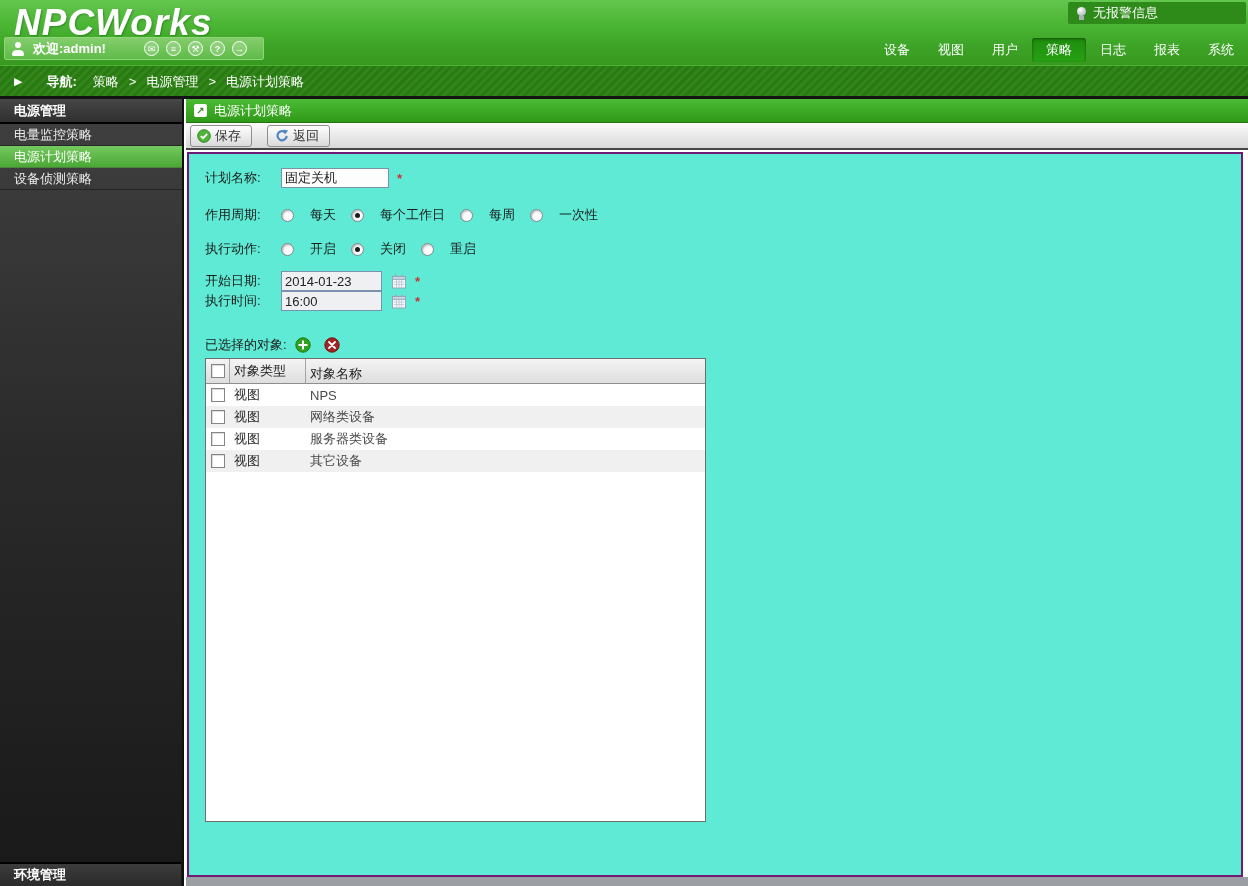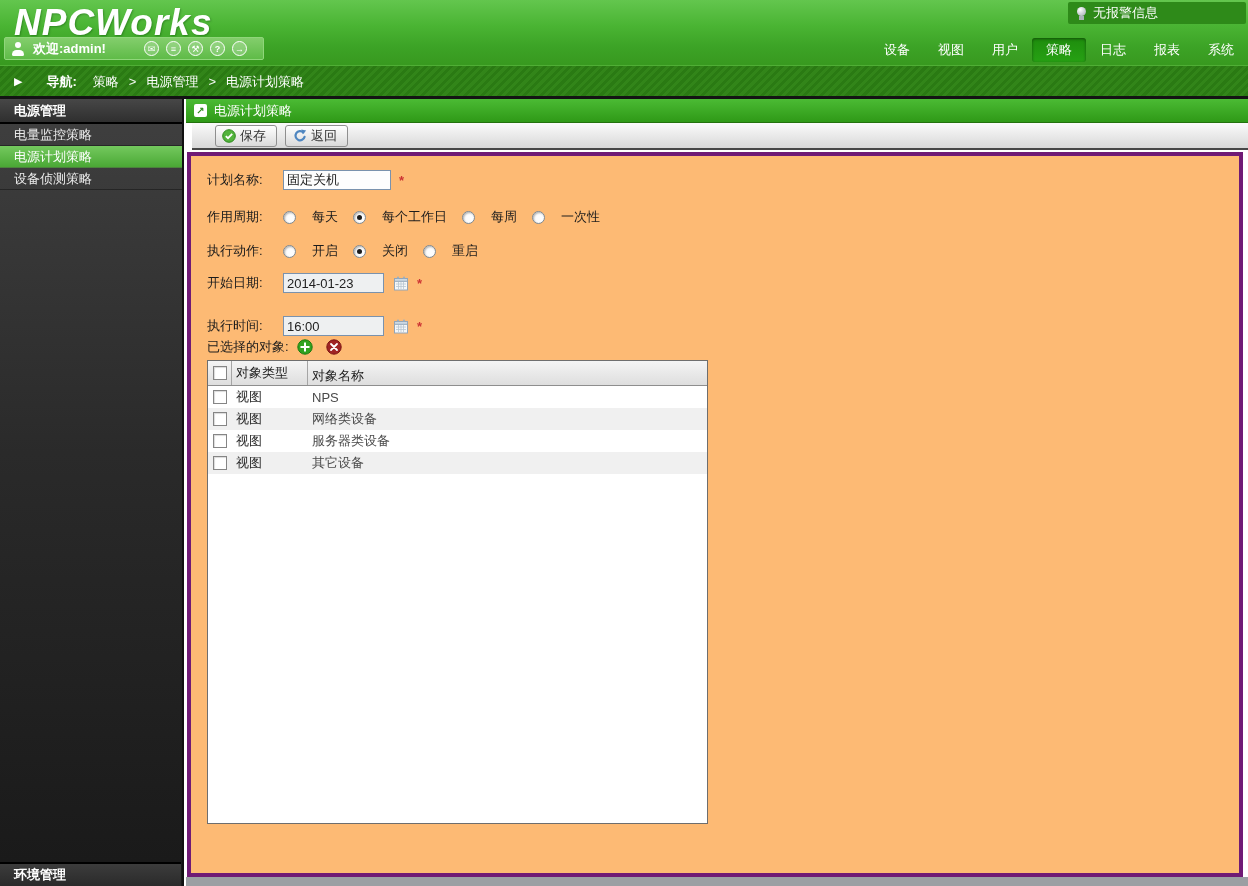--- a/index.html
+++ b/index.html
@@ -61,33 +61,33 @@
         padding-left:14px;color:#fff;font-weight:bold;background:linear-gradient(#3c3c3c,#2a2a2a);
         border-top:2px solid #000;cursor:pointer;}
 
   
   .main{position:absolute;top:99px;left:186px;right:0;bottom:0;background:#fff;}
   .content-titlebar{height:23px;background:linear-gradient(#4bbb34,#2f9917);display:flex;
         align-items:center;gap:7px;padding-left:8px;color:#fff;border-bottom:1px solid #23720e;}
   .title-icon{width:13px;height:13px;background:#fff;border-radius:2px;color:#2e8c1a;
         font-size:10px;font-weight:bold;line-height:13px;text-align:center;}
   .toolbar{height:25px;background:linear-gradient(#fbfbfb,#d8d8d8);border-bottom:2px solid #474747;
-        display:flex;align-items:center;padding-left:23px;gap:8px;margin-left:6px;}
+        display:flex;align-items:center;padding-left:4px;gap:15px;}
   .btn{height:20px;display:inline-flex;align-items:center;gap:4px;padding:0 10px 0 6px;
         background:linear-gradient(#ffffff,#dadada);border:1px solid #8f8f8f;border-radius:3px;
         color:#333;cursor:pointer;}
   .footer-strip{position:absolute;left:0;right:0;bottom:0;height:9px;background:#9b9fa3;}
 
   
-  .form-panel{position:absolute;top:53px;left:1px;right:5px;bottom:9px;border:4px solid #701a75;
-        background:#fdba74;text-decoration:underline;}
+  .form-panel{position:absolute;top:53px;left:1px;right:5px;bottom:9px;border:2px solid #701a75;
+        background:#5eead4;text-decoration:underline;}
   .frow{position:absolute;left:16px;display:flex;align-items:center;color:#1c1c1c;}
   .flabel{width:76px;}
   .row-name{top:14px;}  .row-cycle{top:52px;}  .row-action{top:86px;}
-  .row-date{top:117px;} .row-time{top:160px;justify-content:space-between;}  .row-objects{top:182px;}
+  .row-date{top:117px;} .row-time{top:137px;justify-content:space-between;}  .row-objects{top:182px;}
   .tinput{height:18px;box-sizing:content-box;border:1px solid #7a92ad;padding:0 3px;font-size:13px;
         color:#222;font-family:inherit;}
   .w-name{width:100px;background:#fdfdfd;}
   .w-date{width:93px;background:#eef0f1;}
   .req{color:#cc3333;font-weight:bold;margin-left:8px;}
   .cal{margin-left:9px;cursor:pointer;display:inline-flex;}
   .radio-option{display:inline-flex;align-items:center;gap:16px;margin-right:15px;cursor:pointer;}
   .radio{width:11px;height:11px;border-radius:50%;background:#fdfdfd;border:1px solid #7e8890;
         box-shadow:inset 1px 1px 2px rgba(0,0,0,.3);position:relative;display:inline-block;}
   .radio.checked::after{content:'';position:absolute;left:3px;top:3px;width:5px;height:5px;

